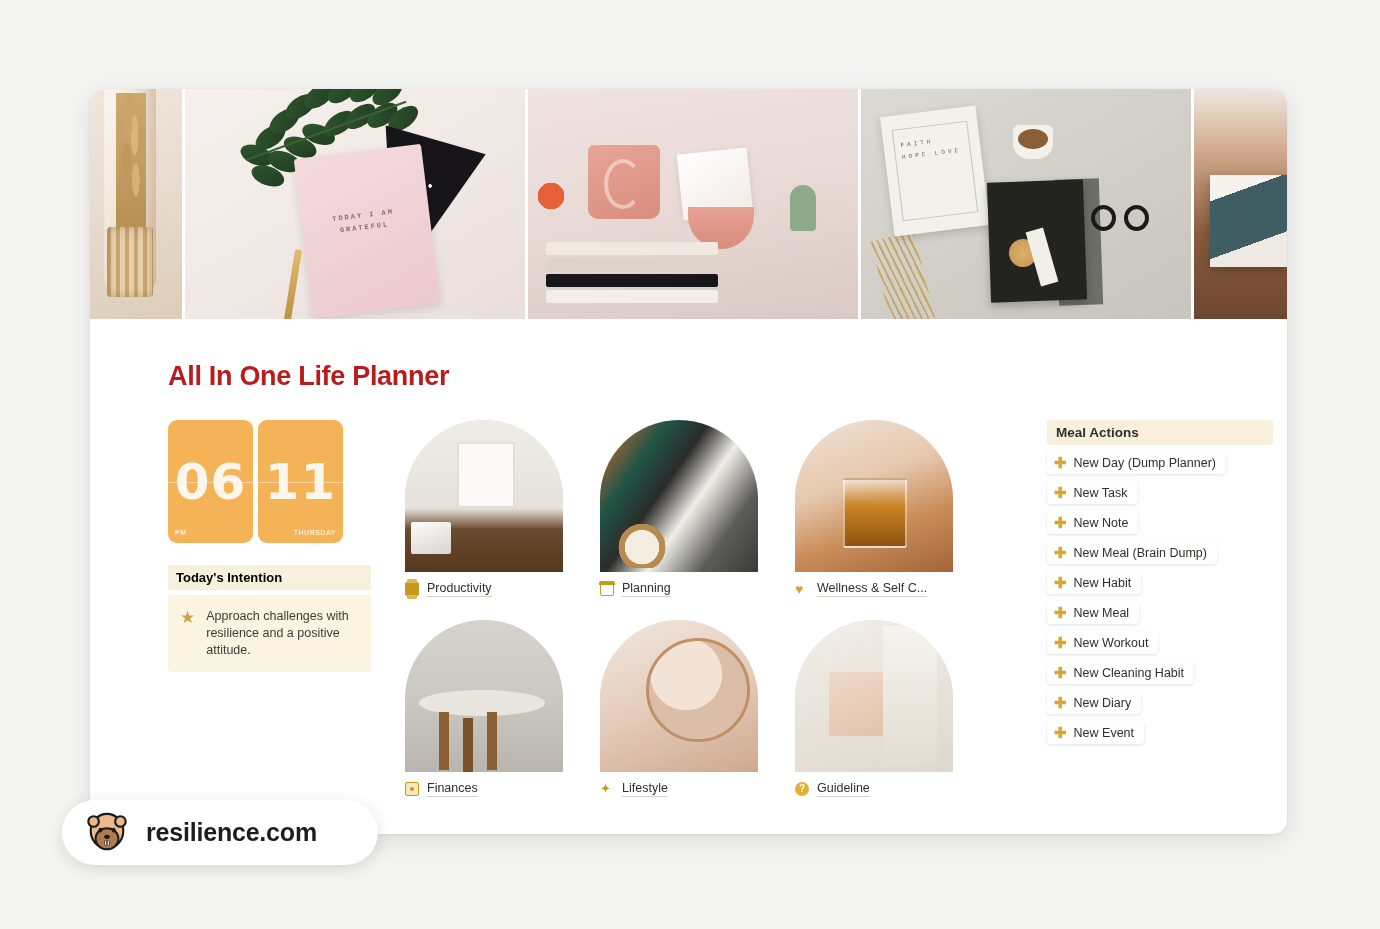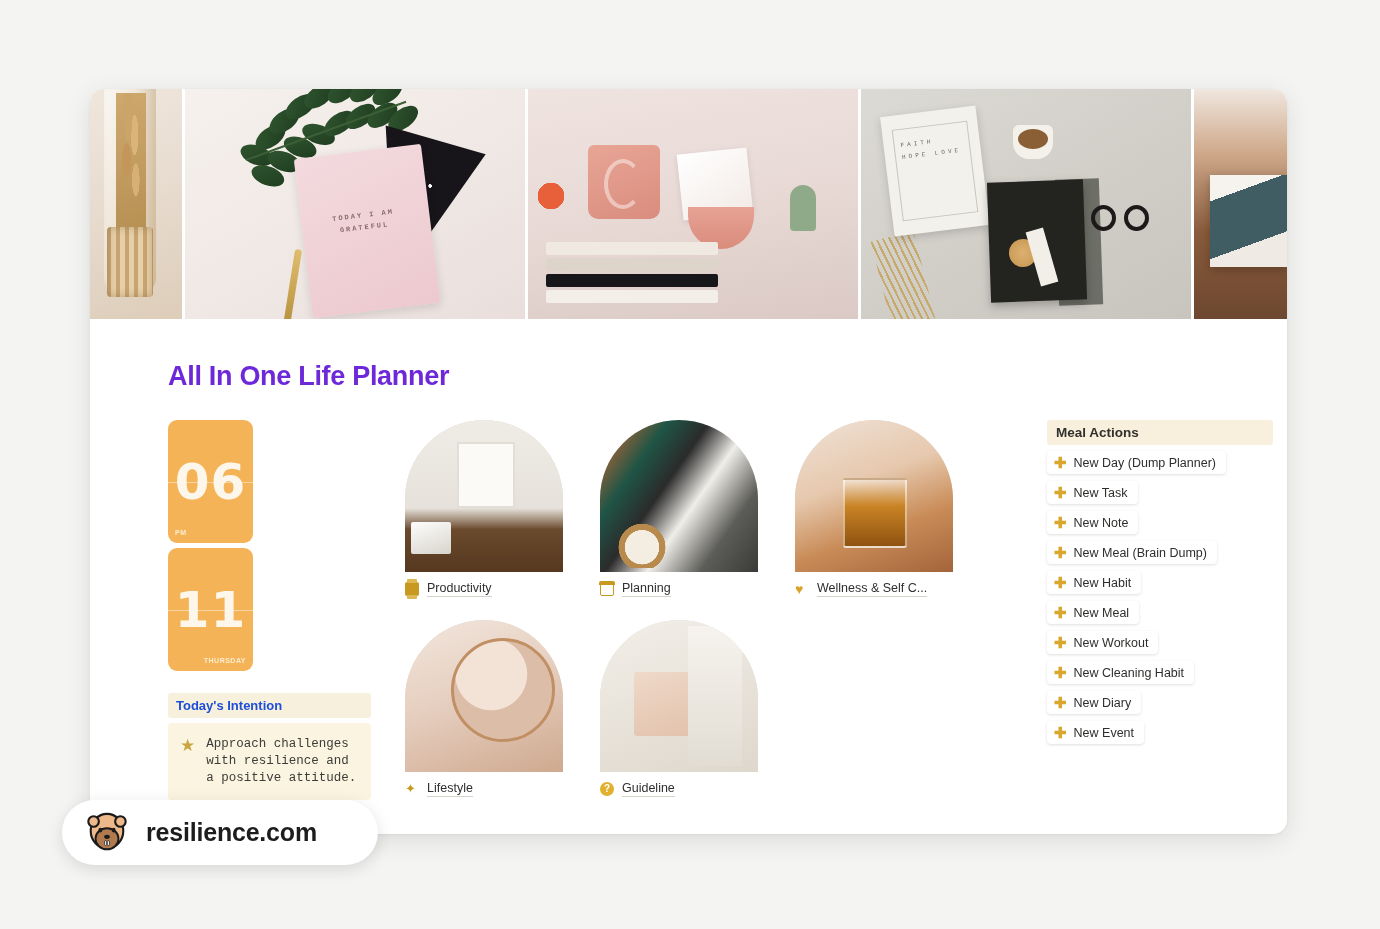--- a/index.html
+++ b/index.html
@@ -223,30 +223,30 @@
   .cover-badge .sq-front {
     position: absolute; left: 0; top: 12px; width: 32px; height: 32px;
     background: #c79a1f; border-radius: 3px;
     border: 3px solid #ffffff;
   }
 
   
   .page-body { padding: 42px 0 0 78px; position: relative; }
 
   .page-title {
-    font-size: 27px; font-weight: 700; color: #6d28d9;
+    font-size: 27px; font-weight: 700; color: #b91c1c;
     letter-spacing: -0.3px; margin-bottom: 28px;
   }
 
   .content-grid { display: flex; align-items: flex-start; }
 
   
   .left-col { width: 210px; flex: none; }
 
-  .flip-clock { display: flex; gap: 5px; flex-direction: column; }
+  .flip-clock { display: flex; gap: 5px; }
   .flip-card {
     position: relative; width: 85px; height: 123px;
     background: #f5b358; border-radius: 9px; overflow: hidden;
   }
   .flip-card .divider {
     position: absolute; left: 0; right: 0; top: 50%;
     height: 1px; background: rgba(255,255,255,.45);
   }
   .flip-card .big {
     position: absolute; left: 0; right: 0; top: 50%;
@@ -258,29 +258,29 @@
   .flip-card .sub {
     position: absolute; bottom: 7px; font-size: 7px; font-weight: 700;
     color: #fbeccf; letter-spacing: .5px;
   }
   .flip-card .sub.left { left: 7px; }
   .flip-card .sub.right { right: 7px; }
 
   .intention-head {
     margin-top: 22px; width: 203px;
     background: #f6f0dd; border-radius: 3px;
-    padding: 5px 8px; font-size: 13px; font-weight: 700; color: #1d4ed8;
+    padding: 5px 8px; font-size: 13px; font-weight: 700; color: #000000;
   }
   .intention-body {
     margin-top: 5px; width: 203px;
     background: #fbf4e1; border-radius: 4px;
     padding: 13px 12px; display: flex; gap: 11px; align-items: flex-start;
   }
   .intention-body .star { font-size: 17px; color: #c9a441; line-height: 1; margin-top: 1px; }
-  .intention-body .txt { font-size: 12.5px; color: #3c3c38; line-height: 17px; font-family: Liberation Mono, monospace; }
+  .intention-body .txt { font-size: 12.5px; color: #3c3c38; line-height: 17px; }
 
   
   .cards-col { flex: 1; margin-left: 27px; }
   .cards-row { display: flex; gap: 37px; }
   .cards-row + .cards-row { margin-top: 23px; }
 
   .cat-card { width: 158px; }
   .cat-thumb {
     width: 158px; height: 152px;
     border-radius: 79px 79px 0 0;
@@ -550,20 +550,29 @@
               <div class="cover-img t-wellness"></div>
             </div>
             <div class="cat-label">
               <span class="cat-ico ico-heart">♥</span>
               <span class="lbl-txt">Wellness &amp; Self C...</span>
             </div>
           </div>
         </div>
 
         <div class="cards-row">
+          <div class="cat-card">
+            <div class="cat-thumb">
+              <div class="cover-img t-finances"></div>
+            </div>
+            <div class="cat-label">
+              <span class="cat-ico ico-money"></span>
+              <span class="lbl-txt">Finances</span>
+            </div>
+          </div>
 
           <div class="cat-card">
             <div class="cat-thumb">
               <div class="cover-img t-lifestyle"></div>
             </div>
             <div class="cat-label">
               <span class="cat-ico ico-sparkle">✦</span>
               <span class="lbl-txt">Lifestyle</span>
             </div>
           </div>

